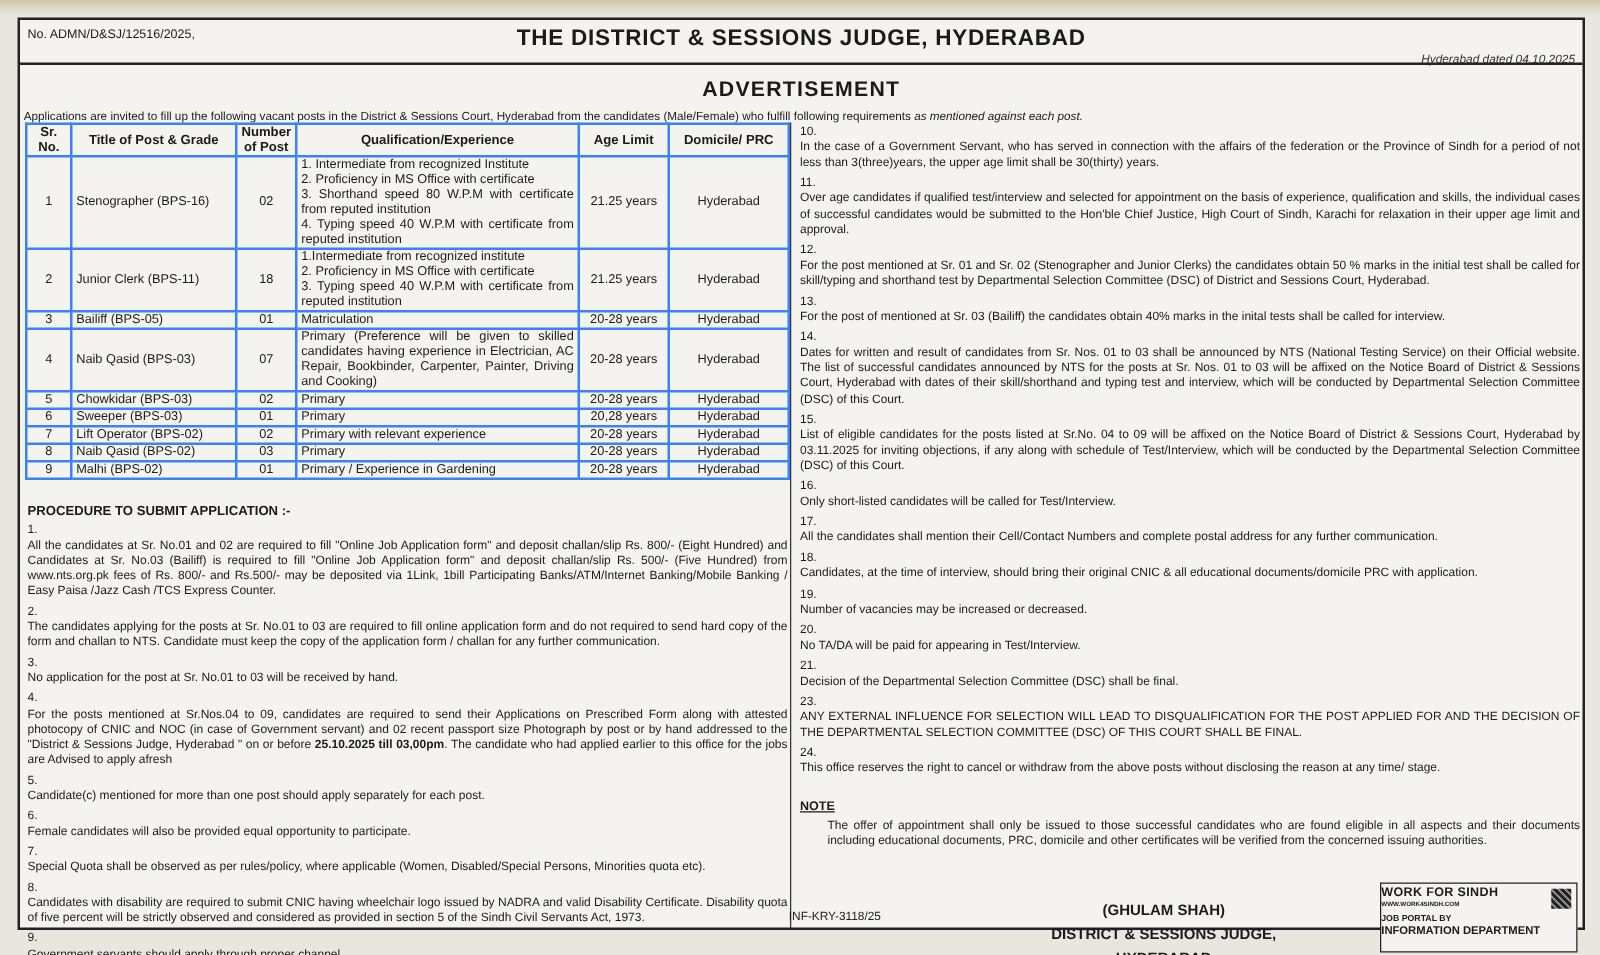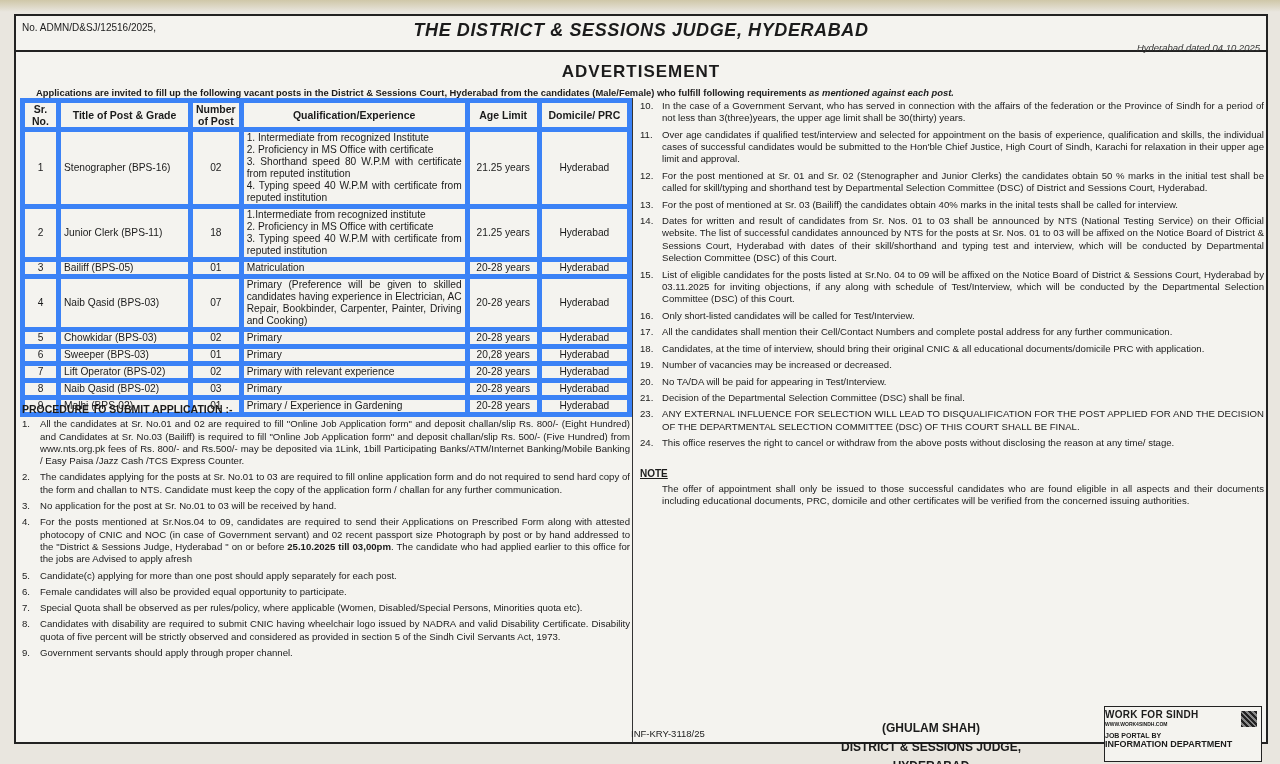--- a/index.html
+++ b/index.html
@@ -1,36 +1,36 @@
 <!DOCTYPE html>
 <html><head>
 <meta charset="utf-8">
 <style>
   * { box-sizing: border-box; margin: 0; padding: 0; }
   html, body { width: 1280px; height: 764px; overflow: hidden; background: #e9e6df; }
   body { font-family: "Liberation Sans", sans-serif; color: #1b1b1b; position: relative; }
   .paper { position: absolute; left: 14px; top: 14px; width: 1254px; height: 730px; background: #f4f3ef; border: 2px solid #222; }
   .topband { position: absolute; left: 0; top: 0; width: 1280px; height: 12px; background: linear-gradient(#cfc7a8, #e9e6df); }
-  .heading { position: absolute; left: 0; right: 0; top: 4px; text-align: center; font-weight: bold; font-size: 18px; letter-spacing: 0.6px; font-style: italic; }
+  .heading { position: absolute; left: 0; right: 0; top: 4px; text-align: center; font-weight: bold; font-size: 18px; letter-spacing: 0.6px; }
   .refno { position: absolute; left: 6px; top: 6px; font-size: 10px; }
   .dated { position: absolute; right: 6px; top: 26px; font-size: 9.5px; font-style: italic; color: #333; }
   .rule { position: absolute; left: 0; right: 0; height: 2px; background: #222; }
   .adtitle { position: absolute; left: 0; right: 0; top: 46px; text-align: center; font-weight: bold; font-size: 17px; letter-spacing: 1px; }
-  .intro { position: absolute; left: 20px; top: 71px; font-size: 9.4px; white-space: nowrap; font-weight: bold; }
+  .intro { position: absolute; left: 3px; top: 71px; font-size: 9.4px; white-space: nowrap; }
   .intro i { font-style: italic; }
 
   table.posts { position: absolute; left: 4px; top: 82px; width: 612px; border-collapse: collapse; font-size: 10.2px; }
-  table.posts th, table.posts td { border: 5px solid #3b82f6; padding: 0 3px; vertical-align: middle; line-height: 12px; }
+  table.posts th, table.posts td { border: 2px solid #3b82f6; padding: 0 3px; vertical-align: middle; line-height: 12px; }
   table.posts th { font-weight: bold; text-align: center; font-size: 10.5px; }
   td.c { text-align: center; }
   td.qual { text-align: justify; margin-left: 43px; }
 
   .proc { position: absolute; left: 6px; top: 387px; width: 608px; font-size: 9.6px; line-height: 12.3px; }
   .proc h3 { font-size: 10.5px; font-weight: bold; margin-bottom: 3px; }
-  .item { display: flex; margin-bottom: 4px; }
+  .item { display: flex; margin-bottom: 4px; flex-direction: column; }
   .item .num { width: 18px; flex: none; }
   .item .txt { flex: 1; text-align: justify; }
   .bold { font-weight: bold; }
 
   .vdiv { position: absolute; left: 616px; top: 82px; width: 1px; height: 645px; background: #333; }
   .right { position: absolute; left: 624px; top: 84px; width: 624px; font-size: 9.6px; line-height: 12.3px; }
   .right .item .num { width: 22px; }
   .right .item { margin-bottom: 4.2px; }
   .note-h { font-weight: bold; text-decoration: underline; font-size: 10px; margin-top: 18px; }
   .note-t { padding-left: 22px; text-align: justify; margin-top: 3px; }
@@ -180,21 +180,21 @@
         <div class="item">
           <span class="num">3.</span>
           <span class="txt"><span>No application for the post at Sr. No.01 to 03 will be received by hand.</span></span>
         </div>
         <div class="item">
           <span class="num">4.</span>
           <span class="txt"><span>For the posts mentioned at Sr.Nos.04 to 09, candidates are required to send their Applications on Prescribed Form along with attested photocopy of CNIC and NOC (in case of Government servant) and 02 recent passport size Photograph by post or by hand addressed to the "District &amp; Sessions Judge, Hyderabad " on or before </span><span class="bold">25.10.2025 till 03,00pm</span><span>. The candidate who had applied earlier to this office for the jobs are Advised to apply afresh</span></span>
         </div>
         <div class="item">
           <span class="num">5.</span>
-          <span class="txt"><span>Candidate(c) applying for more than one post should apply separately for each post.</span></span>
+          <span class="txt"><span>Candidate(c) mentioned for more than one post should apply separately for each post.</span></span>
         </div>
         <div class="item">
           <span class="num">6.</span>
           <span class="txt"><span>Female candidates will also be provided equal opportunity to participate.</span></span>
         </div>
         <div class="item">
           <span class="num">7.</span>
           <span class="txt"><span>Special Quota shall be observed as per rules/policy, where applicable (Women, Disabled/Special Persons, Minorities quota etc).</span></span>
         </div>
         <div class="item">

